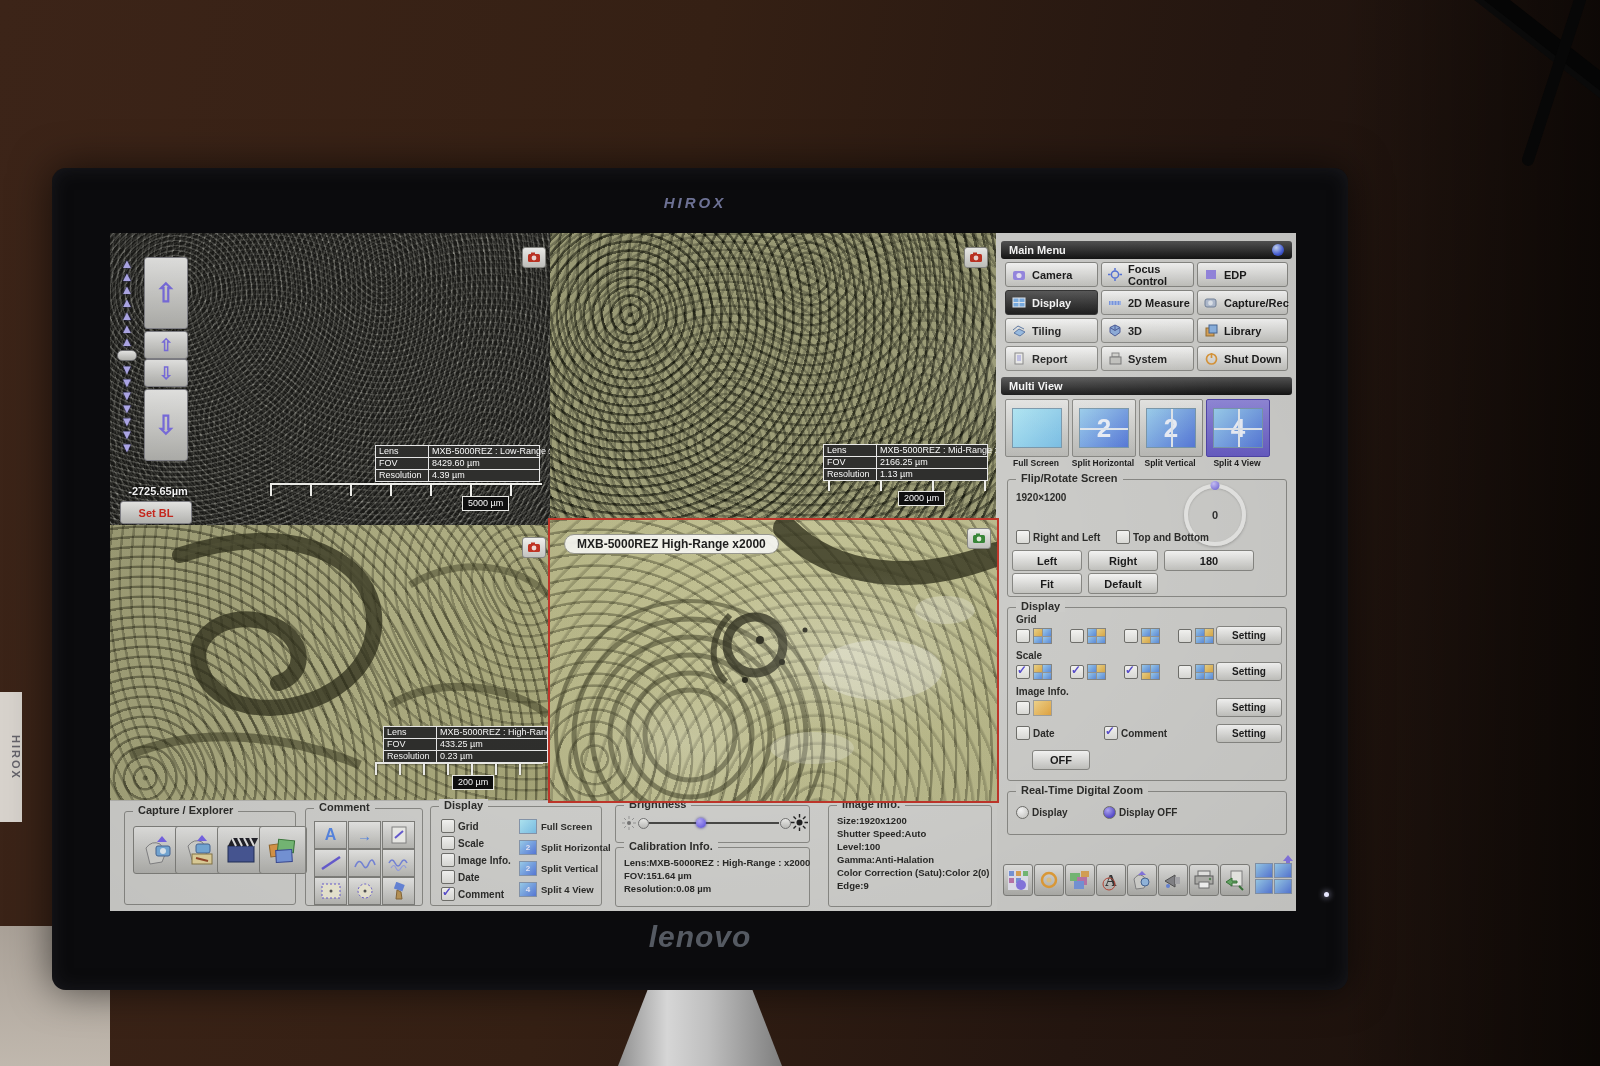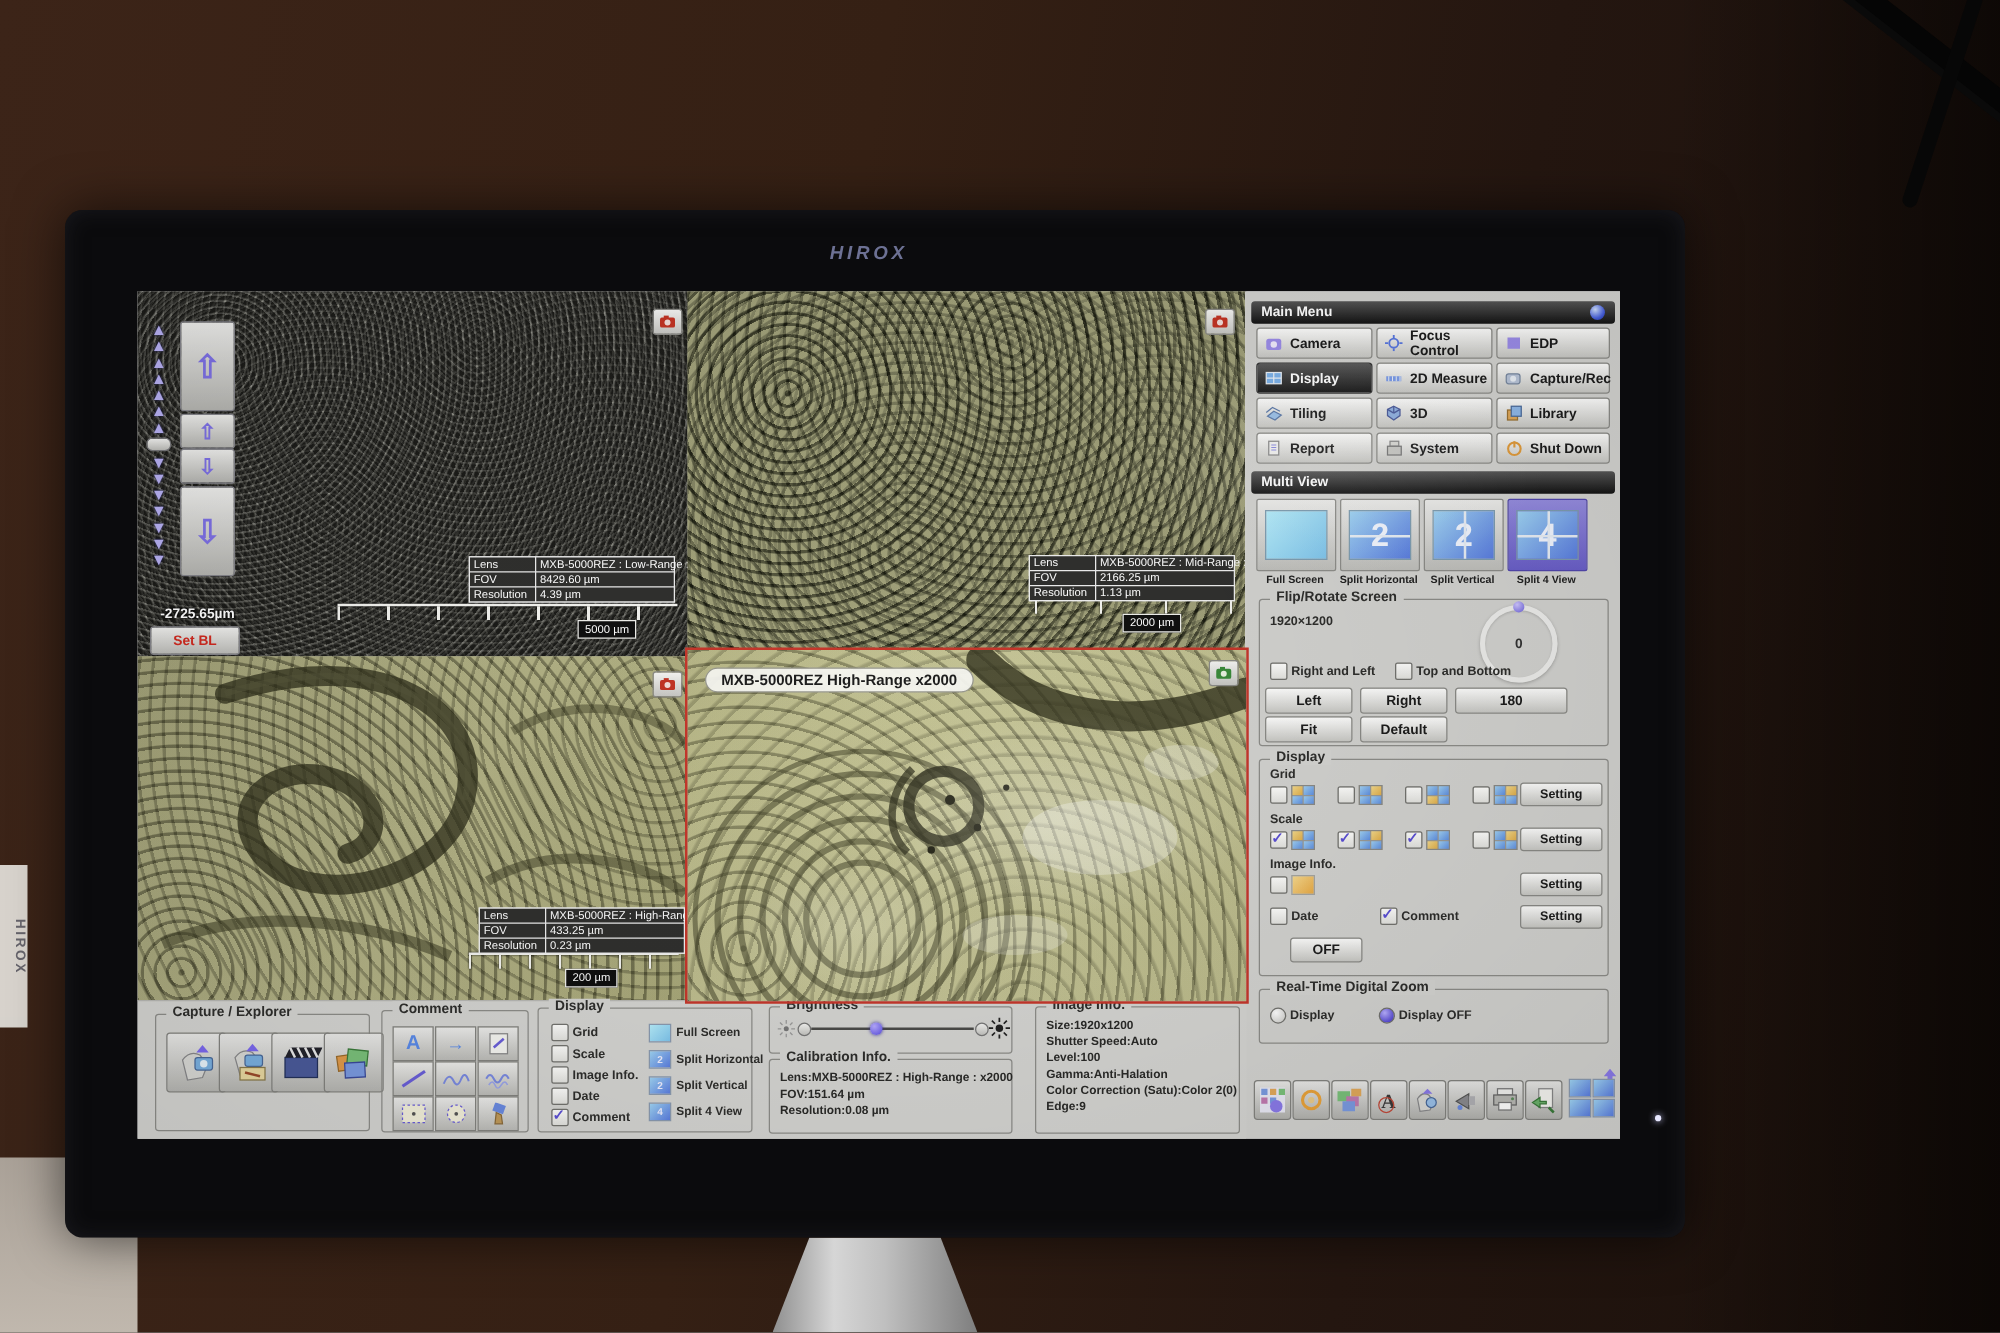--- a/index.html
+++ b/index.html
@@ -798,17 +798,18 @@
           <div class="mini-tile abs" style="left:0;top:2px;"></div>
           <div class="mini-tile abs" style="left:19px;top:2px;"></div>
           <div class="mini-tile abs" style="left:0;top:18px;"></div>
           <div class="mini-tile abs" style="left:19px;top:18px;"></div>
         </div>
       </div>
 
       <div id="glare"></div>
     </div>
 
+    <div class="bezel-logo-bottom">lenovo</div>
     <div class="power-led"></div>
   </div>
 
   <div id="stand"></div>
 </div>
 
 </body></html>

